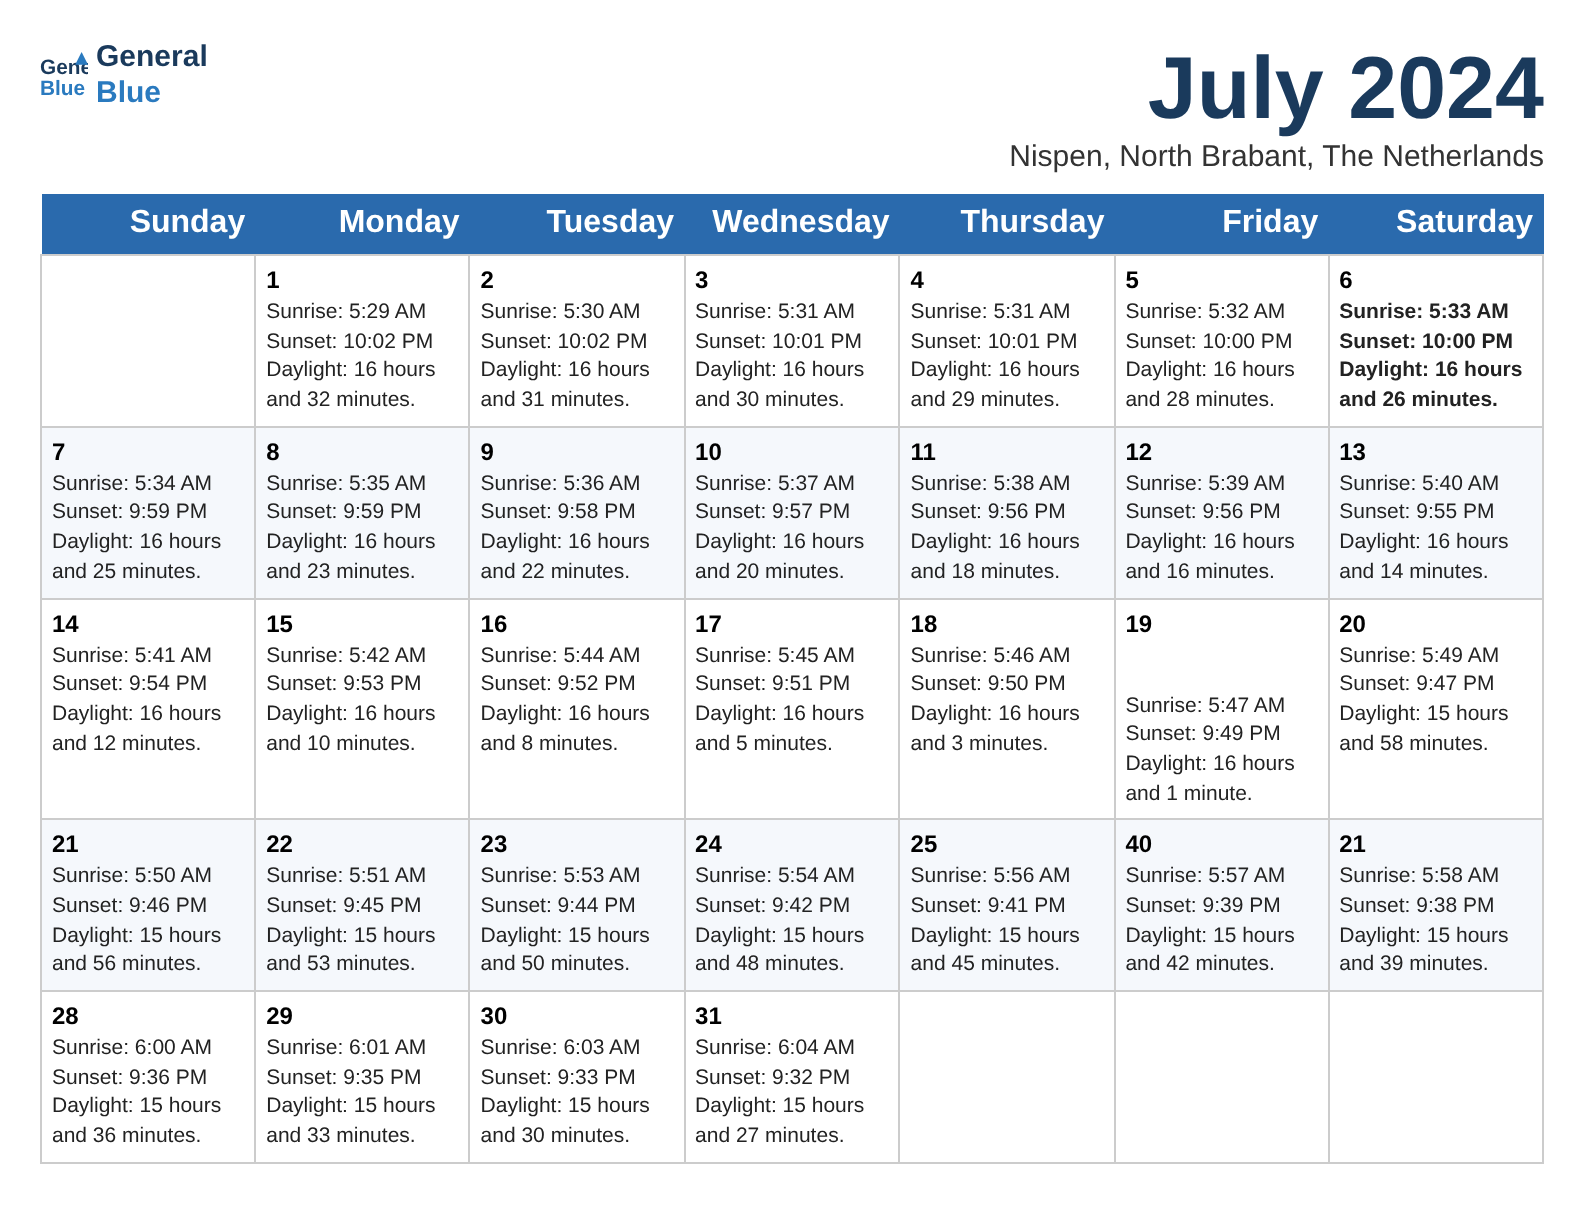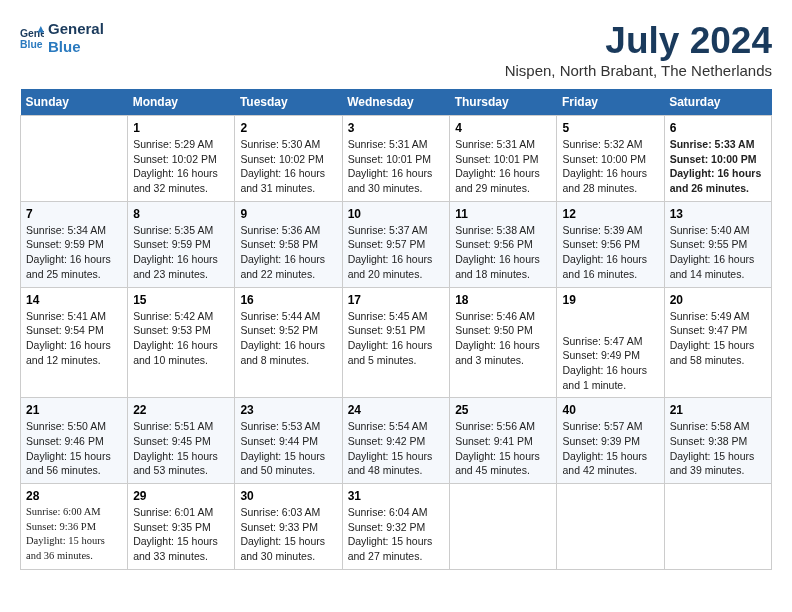--- a/index.html
+++ b/index.html
@@ -22,39 +22,39 @@
       gap: 4px;
     }
     .logo-icon {
       width: 24px;
       height: 24px;
     }
     .title-area {
       text-align: right;
     }
     .main-title {
-      font-size: 37px;
+      font-size: 44px;
       font-weight: bold;
       color: #1a3a5c;
     }
     .subtitle {
       font-size: 15px;
       color: #333;
     }
     table {
       width: 100%;
       border-collapse: collapse;
       font-size: 11px;
     }
     thead tr th {
       background-color: #2a6aad;
       color: #fff;
       padding: 6px 5px;
-      text-align: left;
-      font-size: 12px;
+      text-align: right;
+      font-size: 16px;
       font-weight: bold;
     }
     tbody tr td {
       border: 1px solid #ccc;
       vertical-align: top;
       padding: 5px 5px;
       min-height: 80px;
       width: 108px;
     }
     tbody tr:nth-child(even) td {
@@ -306,21 +306,21 @@
           <span class="day-num">21</span>
           <div class="day-info" style="white-space: pre-line;">Sunrise: 5:58 AM
 Sunset: 9:38 PM
 Daylight: 15 hours
 and 39 minutes.</div>
         </td>
       </tr>
       <tr>
         <td>
           <span class="day-num">28</span>
-          <div class="day-info" style="white-space: pre-line; font-family: Liberation Serif, serif;">Sunrise: 6:00 AM
+          <div class="day-info" style="white-space: pre-line;">Sunrise: 6:00 AM
 Sunset: 9:36 PM
 Daylight: 15 hours
 and 36 minutes.</div>
         </td>
         <td>
           <span class="day-num">29</span>
           <div class="day-info" style="white-space: pre-line;">Sunrise: 6:01 AM
 Sunset: 9:35 PM
 Daylight: 15 hours
 and 33 minutes.</div>

